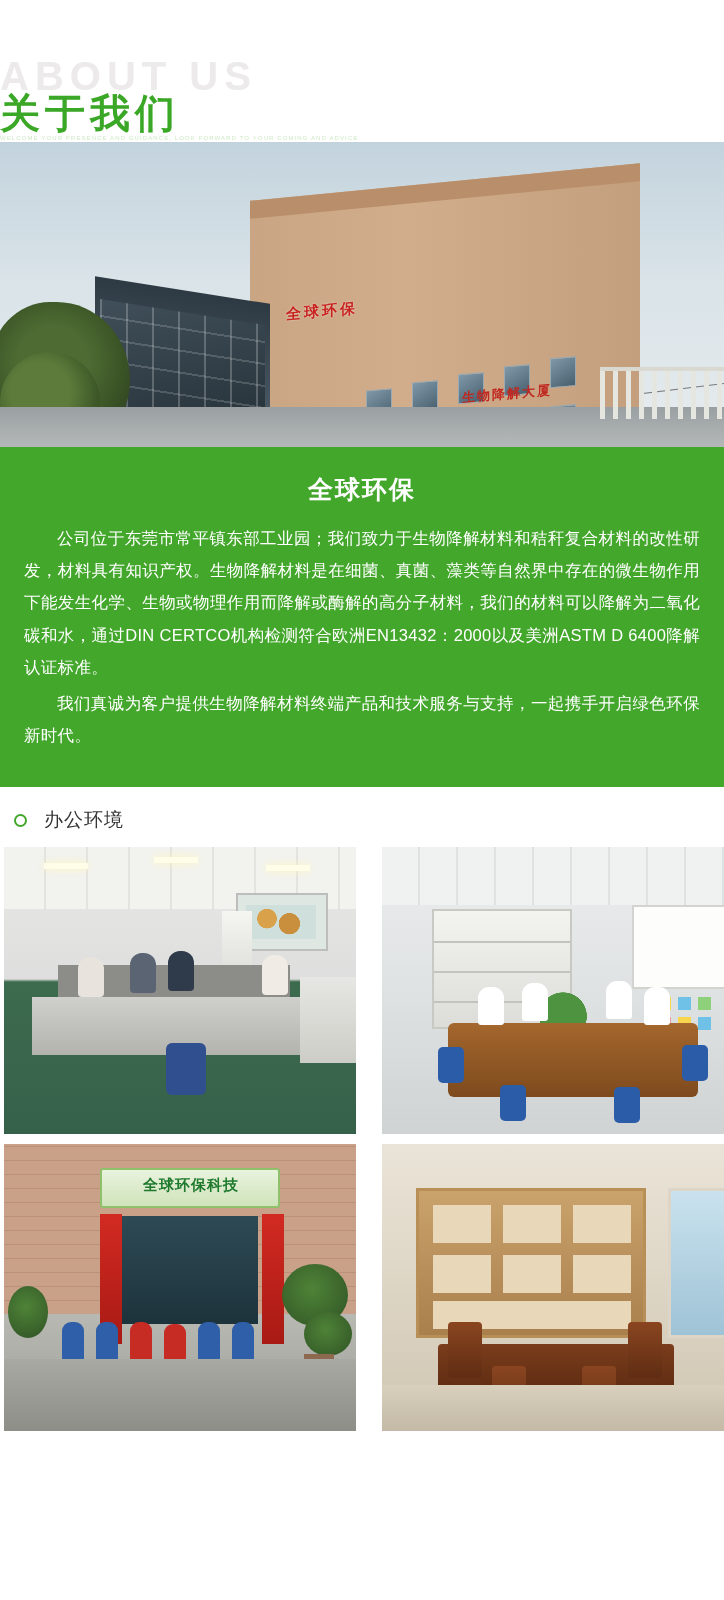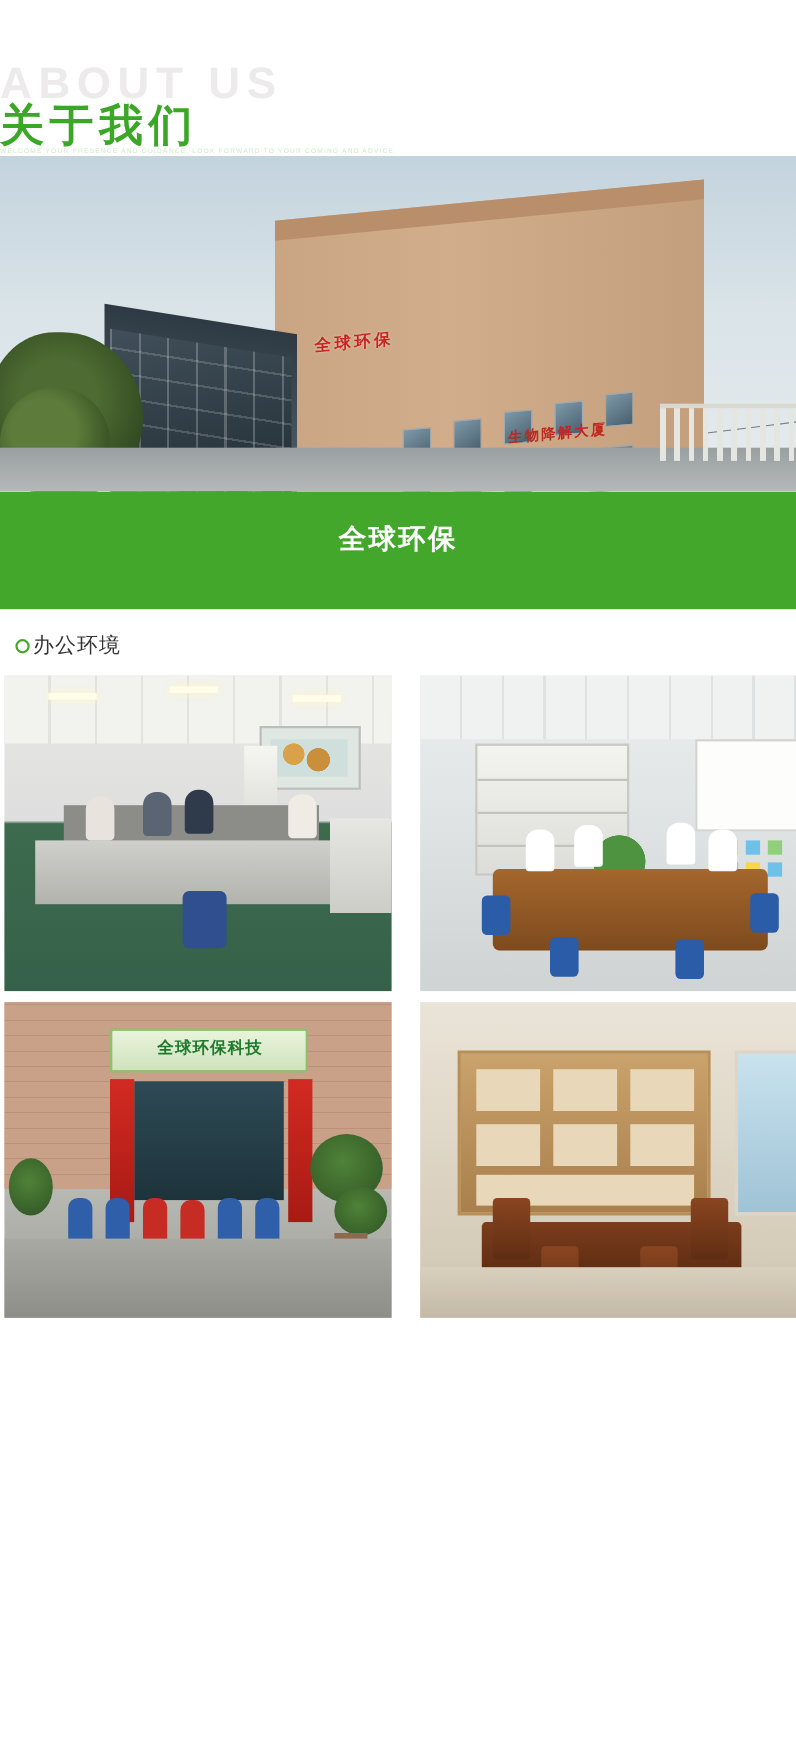--- a/index.html
+++ b/index.html
@@ -190,21 +190,21 @@
     line-height: 1.95;
     text-indent: 2em;
     text-align: justify;
     letter-spacing: .3px;
   }
 
   
   .sec-head {
     display: flex;
     align-items: center;
-    gap: 3px;
+    gap: 17px;
     padding: 20px 0 14px 14px;
     background: #fff;
   }
   .sec-ring {
     width: 13px; height: 13px;
     border: 2px solid #43a72b;
     border-radius: 50%;
     flex: 0 0 auto;
   }
   .sec-title {
@@ -311,20 +311,22 @@
     <div class="sign-red">全球环保</div>
     <div class="sign-red2">生物降解大厦</div>
     <div class="tree"></div>
     <div class="tree2"></div>
     <div class="ground"></div>
     <div class="fence"></div>
   </div>
 
   <div class="intro">
     <div class="intro-title">全球环保</div>
+    <p>公司位于东莞市常平镇东部工业园；我们致力于生物降解材料和秸秆复合材料的改性研发，材料具有知识产权。生物降解材料是在细菌、真菌、藻类等自然界中存在的微生物作用下能发生化学、生物或物理作用而降解或酶解的高分子材料，我们的材料可以降解为二氧化碳和水，通过DIN CERTCO机构检测符合欧洲EN13432：2000以及美洲ASTM D 6400降解认证标准。</p>
+    <p>我们真诚为客户提供生物降解材料终端产品和技术服务与支持，一起携手开启绿色环保新时代。</p>
   </div>
 
   <div class="sec-head">
     <span class="sec-ring"></span>
     <span class="sec-title">办公环境</span>
   </div>
 
   <div class="grid">
 
     <div class="ph o1">

